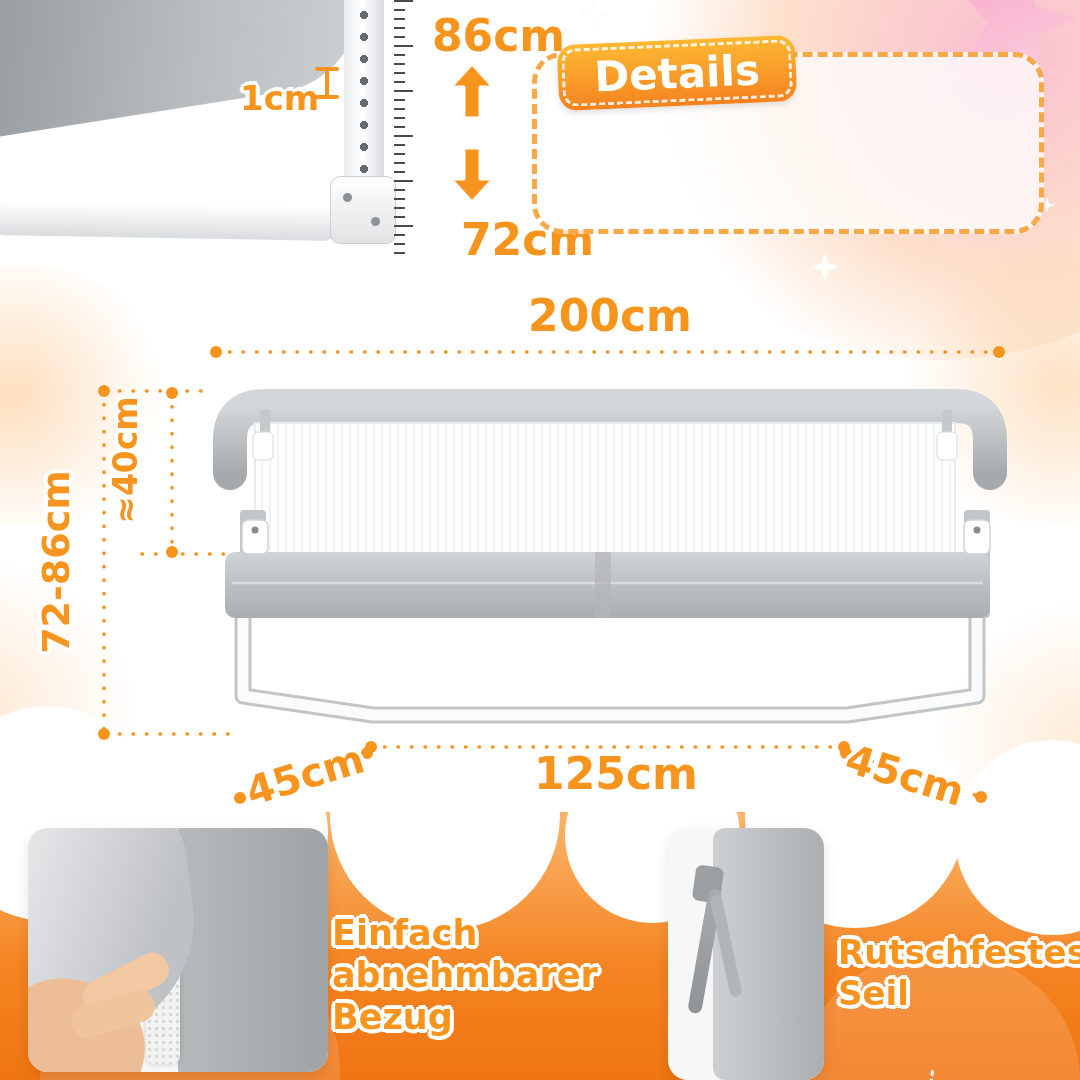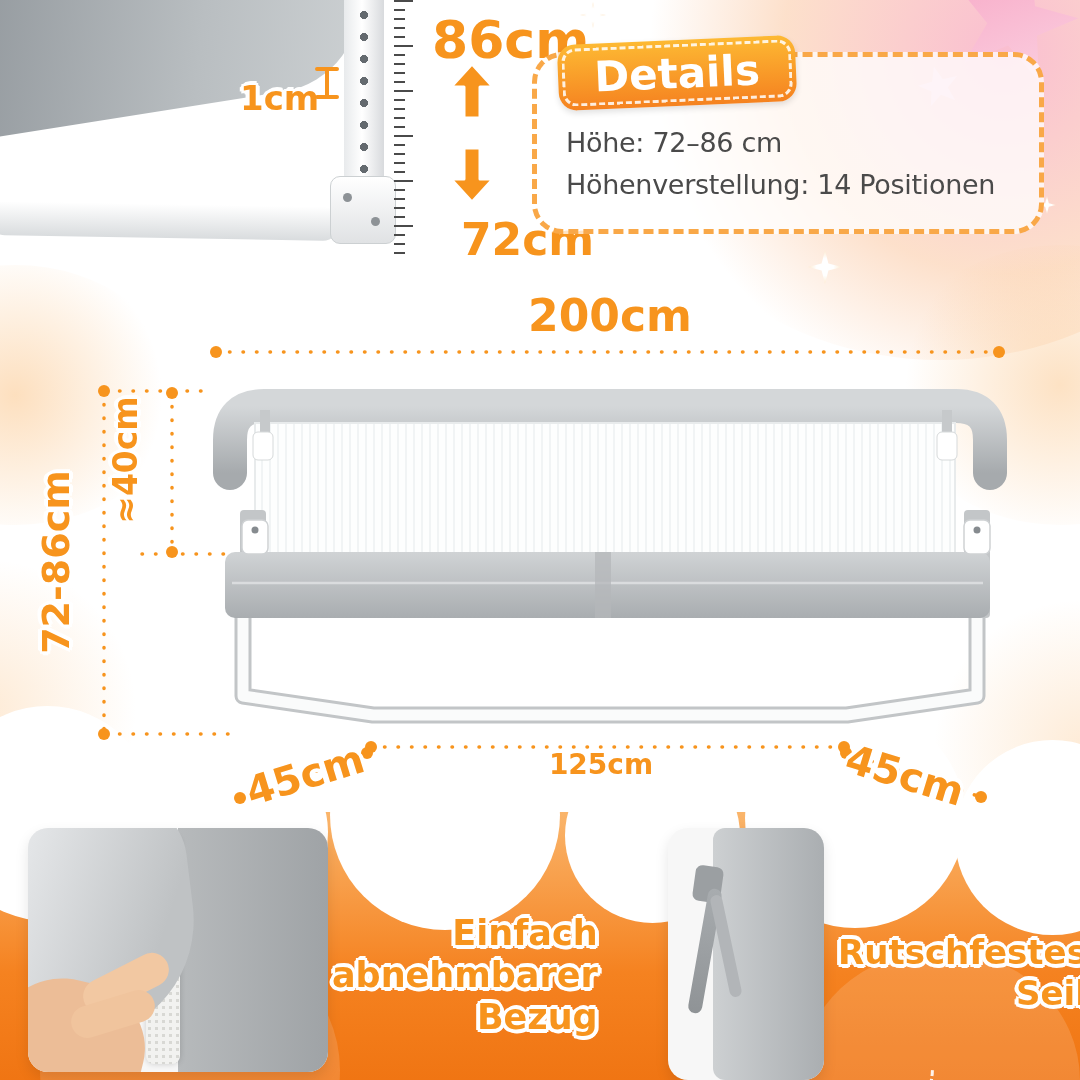--- a/index.html
+++ b/index.html
@@ -46,21 +46,21 @@
   .ruler{position:absolute;left:394px;top:0;width:28px;height:258px;
     background-image:repeating-linear-gradient(180deg,#4a4a4a 0 2px,transparent 2px 9px),
       repeating-linear-gradient(180deg,#4a4a4a 0 2.5px,transparent 2.5px 45px);
     background-size:11px 100%,19px 100%;background-repeat:no-repeat;background-position:left top;}
   
   .band{position:absolute;left:0;top:812px;width:1080px;height:268px;
     background:linear-gradient(180deg,#FAB56B 0%,#F58220 60%,#F07513 100%);}
   
   .photo{position:absolute;border-radius:20px;background:#f7f7f7;overflow:hidden;
     box-shadow:0 6px 14px rgba(0,0,0,.10);z-index:6;}
-  .callout-text{z-index:7;line-height:1.2;text-align:right;}
+  .callout-text{z-index:7;line-height:1.2;}
   .arc{position:absolute;border:3px dashed rgba(255,255,255,.9);border-radius:50%;
     clip-path:inset(50% 0 0 50%);z-index:5;}
   svg{display:block;}
 </style>
 </head>
 <body>
 
 <div class="canvas">
 
   <div class="blob" style="right:-180px;top:-200px;width:640px;height:560px;
@@ -95,38 +95,34 @@
     </div>
     <div class="cu-clamp">
       <div class="screw" style="left:12px;top:16px;"></div>
       <div class="screw" style="left:40px;top:40px;"></div>
     </div>
     <div class="ruler"></div>
     <div class="olbl" style="left:240px;top:78px;font-size:34px;">1cm</div>
     <svg class="abs" style="left:314px;top:66px;" width="26" height="34" viewBox="0 0 26 34">
       <path d="M3 3 H23 M13 3 V31 M3 31 H23" stroke="#F7941D" stroke-width="4" fill="none" stroke-linecap="round"></path>
     </svg>
-    <div class="olbl" style="left:432px;top:10px;font-size:52px;">86cm</div>
+    <div class="olbl" style="left:432px;top:10px;font-size:44px;">86cm</div>
     <svg class="abs" style="left:449px;top:62px;" width="46" height="58" viewBox="0 0 46 58">
       <polygon points="23,2 44,25 31,25 31,56 15,56 15,25 2,25" fill="#F7941D" stroke="#ffffff" stroke-width="3" stroke-linejoin="round"></polygon>
     </svg>
     <svg class="abs" style="left:449px;top:146px;transform:scaleY(-1);" width="46" height="58" viewBox="0 0 46 58">
       <polygon points="23,2 44,25 31,25 31,56 15,56 15,25 2,25" fill="#F7941D" stroke="#ffffff" stroke-width="3" stroke-linejoin="round"></polygon>
     </svg>
     <div class="olbl" style="left:434px;top:214px;font-size:44px;margin-left:27px;">72cm</div>
   </div>
 
   <div class="details-box"></div>
   <div class="details-badge">
     <div class="inner"></div>
     <span>Details</span>
-  </div>
-  <div class="details-lines">
-    <div>Höhe: 72–86 cm</div>
-    <div>Höhenverstellung: 14 Positionen</div>
   </div>
 
   <svg class="abs" style="left:90px;top:370px;z-index:3;" width="940" height="400" viewBox="0 0 940 400">
     <defs>
       <linearGradient id="gRail" x1="0" y1="0" x2="0" y2="1">
         <stop offset="0" stop-color="#d4d7d9"></stop>
           <stop offset="1" stop-color="#a6aaad"></stop>
       </linearGradient>
       <linearGradient id="gFab" x1="0" y1="0" x2="0" y2="1">
         <stop offset="0" stop-color="#d0d3d5"></stop>
@@ -184,21 +180,21 @@
       <circle cx="240" cy="798" r="6"></circle>
         <circle cx="367" cy="753" r="6"></circle>
       <circle cx="846" cy="753" r="6"></circle>
         <circle cx="981" cy="797" r="6"></circle>
     </g>
   </svg>
 
   <div class="olbl center" style="left:495px;top:290px;width:230px;font-size:44px;z-index:6;">200cm</div>
   <div class="olbl center vrot" style="left:-44px;top:540px;width:200px;height:44px;line-height:44px;font-size:38px;z-index:6;">72-86cm</div>
   <div class="olbl center vrot" style="left:51px;top:438px;width:150px;height:44px;line-height:44px;font-size:33px;z-index:6;">≈40cm</div>
-  <div class="olbl center" style="left:496px;top:748px;width:210px;font-size:28px;z-index:6;">125cm</div>
+  <div class="olbl center" style="left:511px;top:748px;width:210px;font-size:44px;z-index:6;">125cm</div>
   <div class="olbl center" style="left:235px;top:752px;width:140px;font-size:40px;transform:rotate(-17deg);z-index:6;">45cm</div>
   <div class="olbl center" style="left:835px;top:752px;width:140px;font-size:40px;transform:rotate(17deg);z-index:6;">45cm</div>
 
   <div class="photo" style="left:28px;top:828px;width:300px;height:244px;">
     <div class="abs" style="left:150px;top:0;width:150px;height:244px;background:linear-gradient(90deg,#b7babc,#9fa3a6);"></div>
     <div class="abs" style="left:118px;top:8px;width:34px;height:228px;background:#f2f2f0;border-radius:8px;
          background-image:radial-gradient(circle 1.5px at 50% 50%, #d8d8d4 1.5px, transparent 2px);background-size:7px 7px;
          box-shadow:0 0 6px rgba(0,0,0,.18);"></div>
     <div class="abs" style="left:-34px;top:-22px;width:200px;height:232px;background:linear-gradient(115deg,#e3e5e7 20%,#bfc2c4 75%);
          border-radius:20px 60px 120px 30px;transform:rotate(-7deg);"></div>

